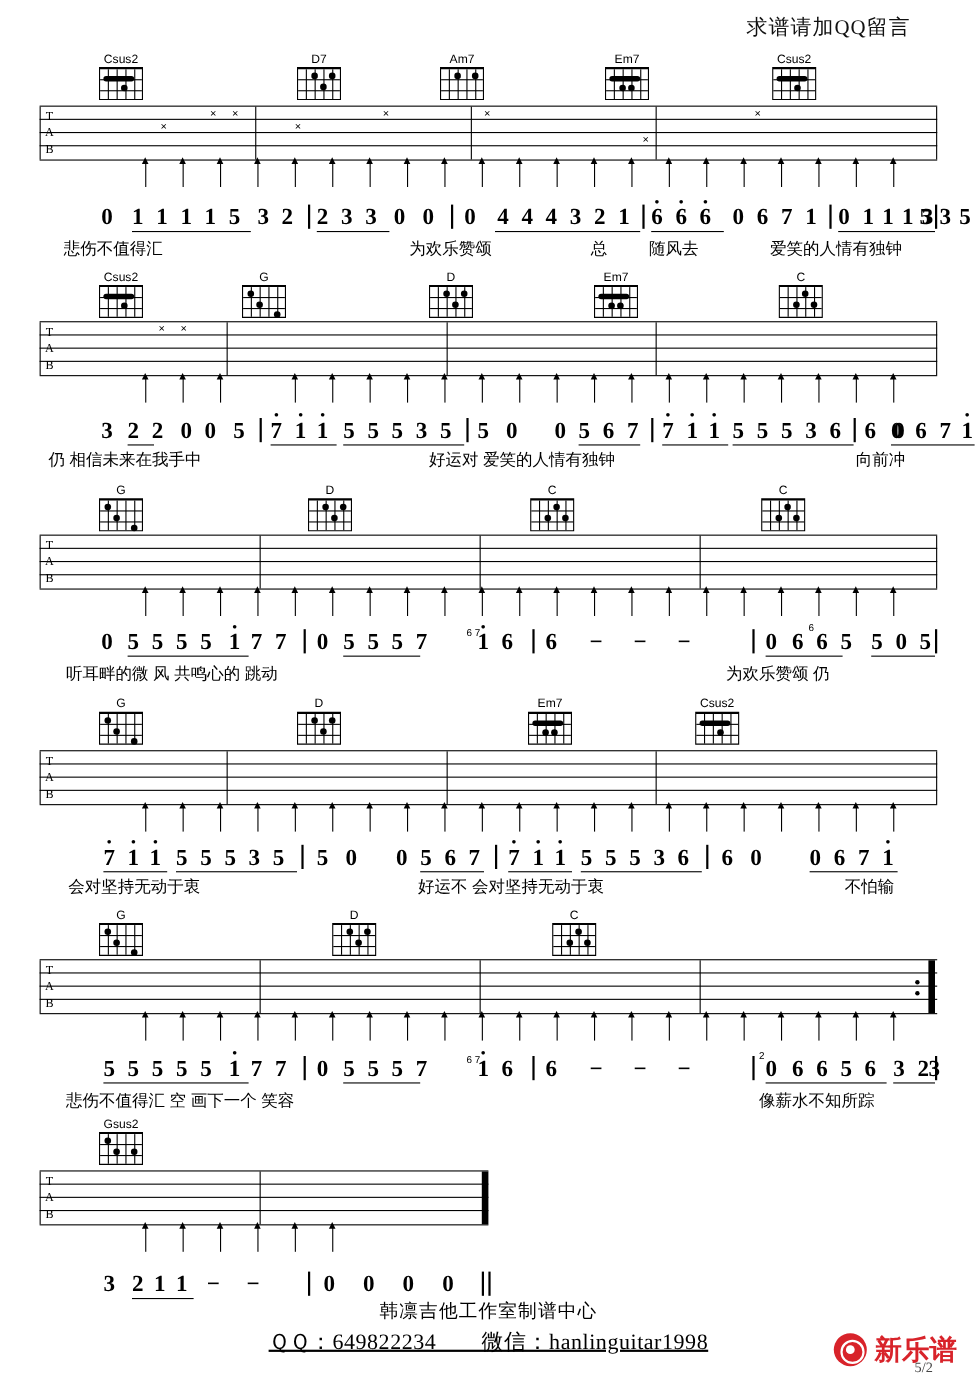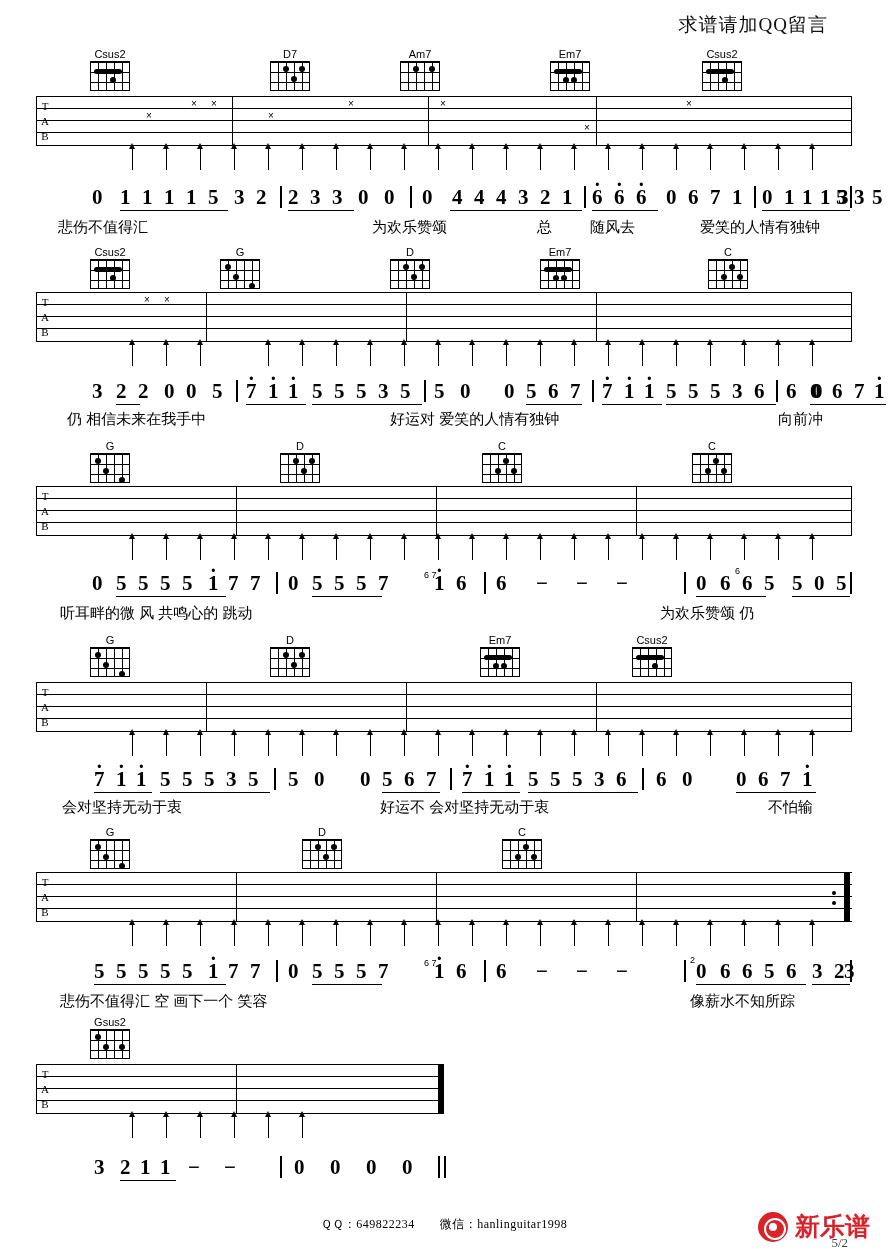--- a/index.html
+++ b/index.html
@@ -69,21 +69,21 @@
     font-size:15px;line-height:18px;white-space:nowrap;
   }
   .under{position:absolute;height:1px;background:#000;}
 
   
   .footer{
     position:absolute;left:0;right:0;bottom:24px;text-align:center;
     font-family:"Liberation Serif", serif;
   }
   .footer .f1{font-size:17px;letter-spacing:1px;}
-  .footer .f2{font-size:12px;margin-top:3px;letter-spacing:0.5px;}
+  .footer .f2{font-size:20px;margin-top:3px;letter-spacing:0.5px;text-decoration:underline;}
   .logo{
     position:absolute;right:18px;bottom:14px;display:flex;align-items:center;gap:7px;
   }
   .logo .disc{
     width:30px;height:30px;border-radius:50%;background:#d8232a;position:relative;
   }
   .logo .disc:after{
     content:"";position:absolute;left:50%;top:50%;width:8px;height:8px;
     margin:-4px 0 0 -4px;border-radius:50%;background:#fff;
   }
@@ -436,21 +436,21 @@
       <div class="under" style="left:566px;top:24px;width:60px;"></div>
       <div class="under" style="left:630px;top:24px;width:110px;"></div>
     </div>
     <div class="numrow" style="top:380px;left:810px;width:80px;">
       <div class="num" style="left:0px;">0</div>
       <div class="num" style="left:22px;">6</div>
       <div class="num" style="left:44px;">7</div>
       <div class="num dotover" style="left:64px;">1</div>
       <div class="under" style="left:0px;top:24px;width:76px;"></div>
     </div>
-    <div class="lyric" style="left:67px;top:410px;">仍 相信未来在我手中</div>
+    <div class="lyric" style="left:44px;top:410px;">仍 相信未来在我手中</div>
     <div class="lyric" style="left:390px;top:410px;">好运对  爱笑的人情有独钟</div>
     <div class="lyric" style="left:778px;top:410px;">向前冲</div>
   </div>
 
   <div>
     <div class="chord" style="left:88px;top:440px;">
       <div class="cname">G</div>
       <div class="grid">
         <div class="v" style="left:7px"></div>
           <div class="v" style="left:15px"></div>
@@ -917,20 +917,21 @@
       <div class="num" style="left:294px;">0</div>
       <div class="num" style="left:330px;">0</div>
       <div class="num" style="left:366px;">0</div>
       <div class="bar-line" style="left:402px;"></div>
       <div class="bar-line" style="left:408px;"></div>
       <div class="under" style="left:84px;top:24px;width:56px;"></div>
     </div>
   </div>
 
   <div class="footer">
+    <div class="f1">韩凛吉他工作室制谱中心</div>
     <div class="f2">ＱＱ：649822234　　微信：hanlinguitar1998</div>
   </div>
   <div class="logo">
     <div class="disc"></div>
     <div class="ltext">新乐谱</div>
   </div>
   <div class="pagenum">5/2</div>
 
 </div>
 

